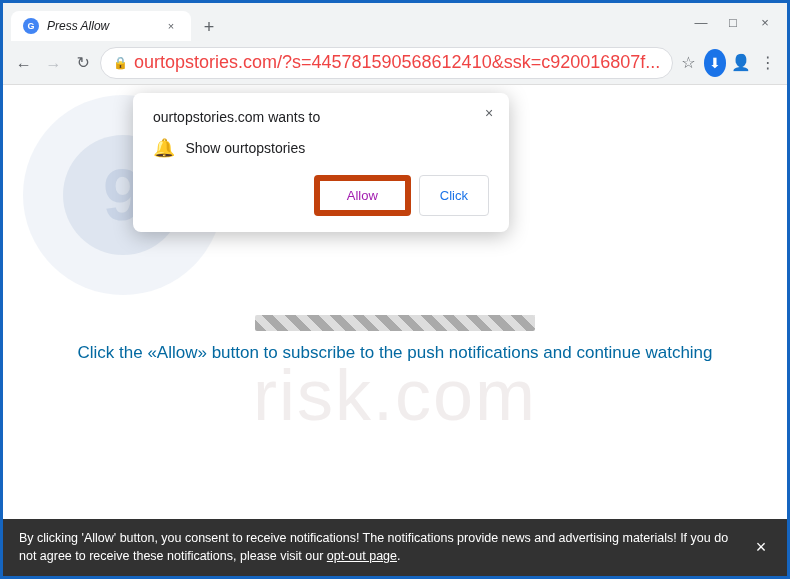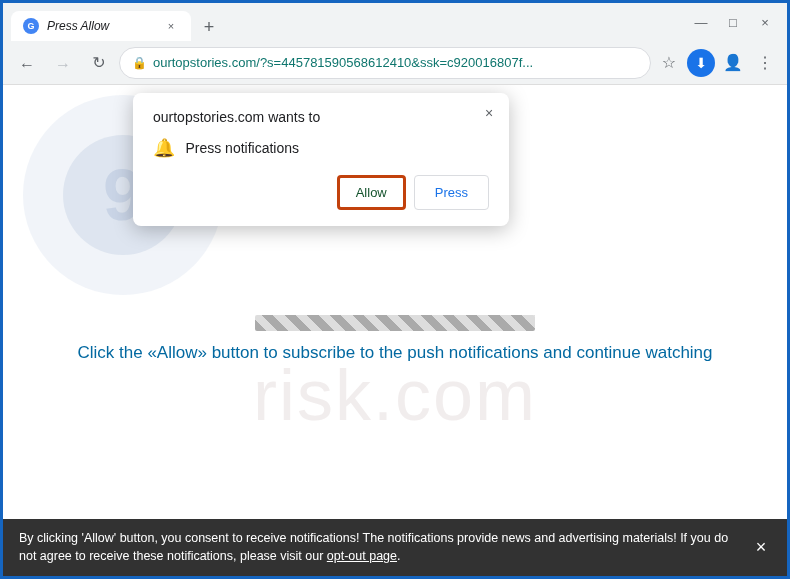--- a/index.html
+++ b/index.html
@@ -148,22 +148,22 @@
     }
     .lock-icon {
       font-size: 12px;
       color: #5f6368;
     }
     .url-text {
       flex: 1;
       overflow: hidden;
       text-overflow: ellipsis;
       white-space: nowrap;
-      font-size: 13px;
-      color: #0f766e;
+      font-size: 18px;
+      color: #ef4444;
     }
     .star-icon, .profile-icon, .menu-icon {
       width: 28px;
       height: 28px;
       display: flex;
       align-items: center;
       justify-content: center;
       font-size: 16px;
       color: #5f6368;
       border-radius: 50%;
@@ -292,26 +292,26 @@
     .popup-item-text {
       font-size: 14px;
       color: #202124;
     }
     .popup-buttons {
       display: flex;
       justify-content: flex-end;
       gap: 8px;
     }
     .btn-allow {
-      padding: 7px 16px;
-      border: 3px solid #c2410c;
+      padding: 7px 27px;
+      border: 6px solid #c2410c;
       border-radius: 4px;
       background: #fff;
       font-size: 13px;
-      color: #14532d;
+      color: #a21caf;
       cursor: pointer;
       font-weight: 500;
     }
     .btn-block {
       padding: 7px 20px;
       border: 1px solid #dadce0;
       border-radius: 4px;
       background: #fff;
       font-size: 13px;
       color: #1a73e8;
@@ -437,25 +437,25 @@
         </div>
         <div class="watermark-text">risk.com</div>
       </div>
     </div>
 
     <div class="notification-popup">
       <div class="popup-title">ourtopstories.com wants to</div>
       <span class="popup-close">×</span>
       <div class="popup-item">
         <span class="bell-icon">🔔</span>
-        <span class="popup-item-text">Press notifications</span>
+        <span class="popup-item-text">Show ourtopstories</span>
       </div>
       <div class="popup-buttons">
         <button class="btn-allow">Allow</button>
-        <button class="btn-block">Press</button>
+        <button class="btn-block">Click</button>
       </div>
     </div>
 
     <div class="progress-area">
       <div class="progress-bar"></div>
     </div>
 
     <div class="instruction-text">
       <span>Click the «Allow» button to subscribe to the push notifications and continue watching</span>
     </div>

